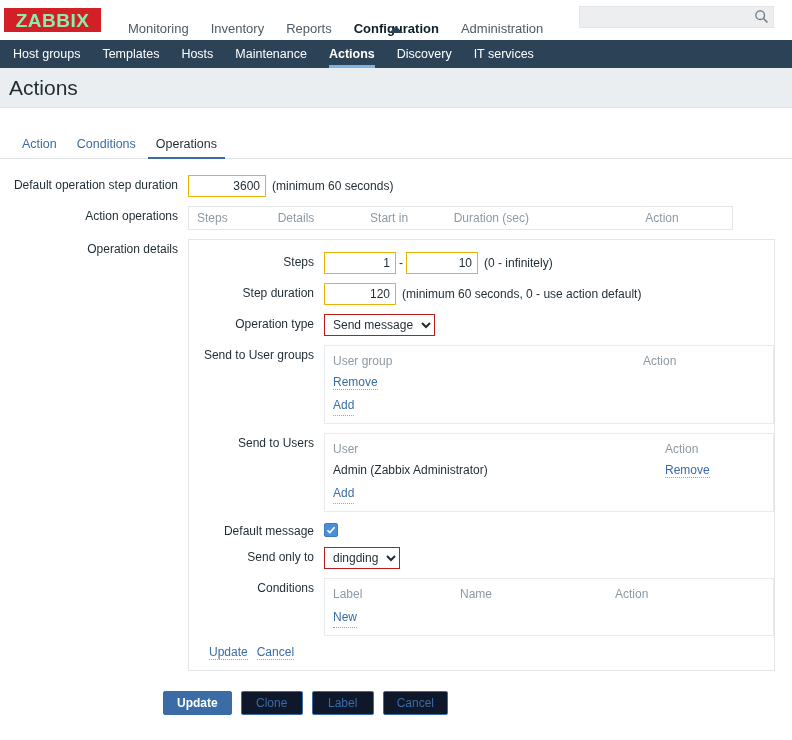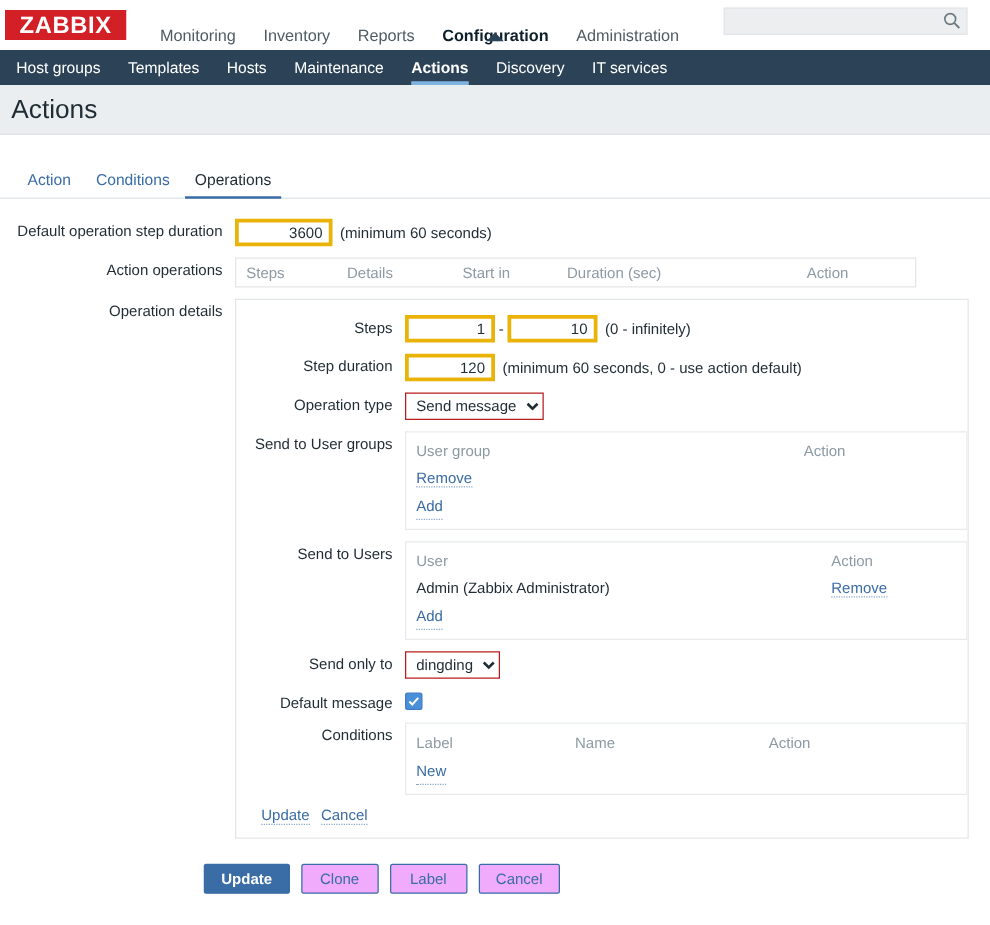--- a/index.html
+++ b/index.html
@@ -22,21 +22,21 @@
     position: relative;
   }
   .logo {
     width: 97px; height: 24px;
     background: #d31f26;
     margin-left: 4px;
     display: flex; align-items: center; justify-content: center;
     position: relative;
   }
   .logo-text {
-    color: #ffffff;
+    color: #86efac;
     font-size: 19px;
     font-weight: bold;
     letter-spacing: 0.5px;
     line-height: 1;
     font-family: "Liberation Sans", sans-serif;
   }
   .mainmenu {
     display: flex;
     align-items: center;
     margin-left: 16px;
@@ -169,21 +169,21 @@
   }
   .fld { display: flex; align-items: center; flex-wrap: wrap; }
   .hint {
     margin-left: 6px;
     font-size: 12px;
     color: #1f2c33;
   }
 
   input.num {
     height: 22px;
-    border: 3px solid #eab308;
+    border: 1px solid #eab308;
     background: #fff;
     text-align: right;
     padding: 0 5px;
     font-size: 12px;
     color: #1f2c33;
     font-family: "Liberation Sans", sans-serif;
     outline: none;
   }
   input.w78 { width: 78px; }
   input.w72 { width: 72px; }
@@ -291,21 +291,21 @@
     margin-top: 20px;
   }
   .btn {
     min-width: 62px;
     height: 24px;
     padding: 0 13px;
     font-size: 12px;
     font-family: "Liberation Sans", sans-serif;
     border-radius: 2px;
     cursor: pointer;
-    background: #f0abfc;
+    background: #0f172a;
     border: 1px solid #3a6ca5;
     color: #3a6ca5;
     line-height: 22px;
     text-align: center;
   }
   .btn.primary {
     background: #3a6ca5;
     border-color: #3a6ca5;
     color: #ffffff;
     font-weight: bold;
@@ -444,40 +444,40 @@
                 <span class="lb-right-b"><a class="link">Remove</a></span>
               </div>
               <div class="lb-row lb-addline">
                 <a class="link">Add</a>
               </div>
             </div>
           </div>
         </div>
 
         <div class="op-row">
-          <div class="op-lbl">Send only to</div>
-          <div class="op-fld">
-            <select class="sel">
-              <option>dingding</option>
-            </select>
-          </div>
-        </div>
-
-        <div class="op-row">
           <div class="op-lbl">Default message</div>
           <div class="op-fld">
             <span class="cbox">
               <svg width="10" height="10" viewBox="0 0 10 10">
                 <polyline points="1.5,5.2 3.8,7.6 8.6,2.3" fill="none" stroke="#ffffff" stroke-width="1.6"></polyline>
               </svg>
             </span>
           </div>
         </div>
 
         <div class="op-row">
+          <div class="op-lbl">Send only to</div>
+          <div class="op-fld">
+            <select class="sel">
+              <option>dingding</option>
+            </select>
+          </div>
+        </div>
+
+        <div class="op-row">
           <div class="op-lbl">Conditions</div>
           <div class="op-fld">
             <div class="listbox">
               <div class="lb-row lb-head">
                 <span class="lb-left">Label</span>
                 <span class="cond-name">Name</span>
                 <span class="cond-act">Action</span>
               </div>
               <div class="lb-row lb-addline">
                 <a class="link">New</a>

